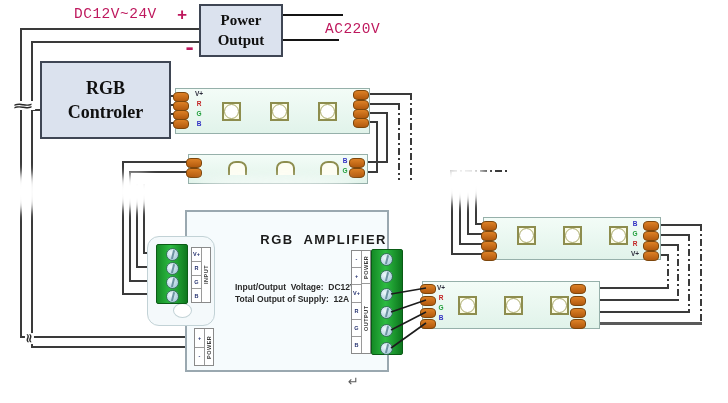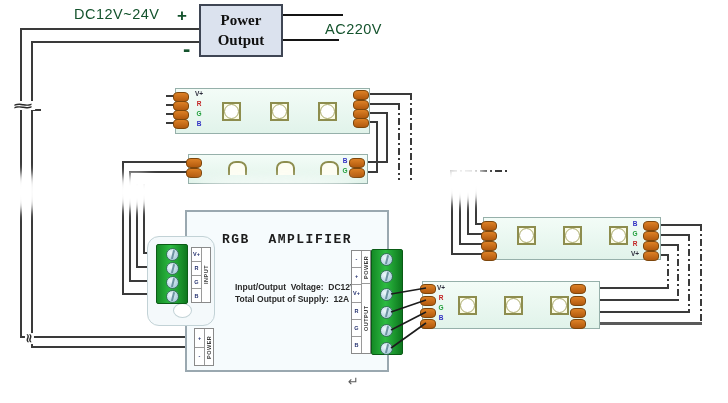--- a/index.html
+++ b/index.html
@@ -9,39 +9,39 @@
   .w{position:absolute;background:#3a3a3a;z-index:1;}
   .wk{background:#141414;}
   .ddh{position:absolute;height:2px;z-index:1;
     background:repeating-linear-gradient(90deg,#3a3a3a 0 7px,transparent 7px 10px,#3a3a3a 10px 12px,transparent 12px 15px);}
   .ddv{position:absolute;width:2px;z-index:1;
     background:repeating-linear-gradient(180deg,#3a3a3a 0 7px,transparent 7px 10px,#3a3a3a 10px 12px,transparent 12px 15px);}
   
   .box{position:absolute;background:#dbe2ee;border:2px solid #3f4654;z-index:2;
        display:flex;flex-direction:column;align-items:center;justify-content:center;
        font-family:"Liberation Serif",serif;font-weight:bold;color:#101010;text-align:center;}
-  .serif{font-family:Liberation Sans, sans-serif;color:#14532d;position:absolute;z-index:2;}
+  .serif{font-family:Liberation Mono, monospace;color:#be185d;position:absolute;z-index:2;}
   
   .strip{position:absolute;background:linear-gradient(180deg,#f3fcf7,#e1f3ea);
          border:1px solid #96b0aa;z-index:2;}
   .pad{position:absolute;width:14px;height:8px;z-index:3;
        background:linear-gradient(180deg,#dd8126,#b25a0e);
        border:1px solid #7d460b;border-radius:5px/4px;}
   .chip{position:absolute;width:15px;height:15px;background:#fbfbe8;border:2px solid #8d8d4e;z-index:3;}
   .chip::after{content:"";position:absolute;inset:0;background:#fff;border:1px solid #a8a868;border-radius:50%;}
   .chiph{position:absolute;width:15px;height:12px;background:#fdfdf2;border:2px solid #8d8d4e;border-bottom:none;
          border-radius:8px 8px 0 0/7px 7px 0 0;z-index:3;}
   .pins{position:absolute;z-index:3;font-weight:bold;font-size:6.5px;line-height:10px;text-align:center;width:10px;}
   .pins span{display:block;height:10px;}
   .pV{color:#2a2a3a;} .pR{color:#c22222;} .pG{color:#1f9e3a;} .pB{color:#2f2fc2;}
   
   .amp{position:absolute;left:185px;top:210px;width:200px;height:158px;background:#f6fbfd;
        border:2px solid #9aa8b0;z-index:2;color:#1c1c1c;}
-  .amp-title{position:absolute;left:0;right:0;top:20px;text-align:center;font-weight:bold;
-             font-size:13px;letter-spacing:1.5px;white-space:pre;font-family:Liberation Mono, monospace;}
+  .amp-title{position:absolute;left:0;right:0;top:20px;text-align:right;font-weight:bold;
+             font-size:13px;letter-spacing:1.5px;white-space:pre;}
   .amp-spec{position:absolute;left:48px;font-weight:bold;font-size:8.5px;color:#2a2a2a;white-space:pre;}
   .tab{position:absolute;left:147px;top:236px;width:66px;height:88px;background:#f4f9fb;
        border:1.5px solid #c2d2d6;border-radius:12px;z-index:3;}
   .hole{position:absolute;left:173px;top:303px;width:17px;height:13px;background:#fff;
         border:1.5px solid #c2d2d6;border-radius:50%;z-index:3;}
   .term{position:absolute;background:linear-gradient(90deg,#158a26,#2cbb41 45%,#0d771e);
         border:1px solid #0a5c16;border-radius:2px;z-index:4;}
   .screw{position:absolute;width:11px;height:11px;border-radius:50%;z-index:5;
          background:radial-gradient(circle at 35% 35%,#eef8fb,#94c0d2);border:1px solid #39705c;}
   .screw::after{content:"";position:absolute;left:4.5px;top:1px;bottom:1px;width:1.5px;
@@ -134,20 +134,24 @@
 
   <div class="box" style="left:199px;top:4px;width:80px;height:49px;font-size:15px;line-height:1.3;">
     <div>Power</div>
     <div>Output</div>
   </div>
   <div class="serif" style="left:177px;top:6px;font-size:17px;font-weight:bold;">+</div>
   <div class="serif" style="left:183px;top:36px;font-size:22px;font-weight:bold;">-</div>
   <div class="serif" style="left:74px;top:6px;font-size:14.5px;letter-spacing:.5px;">DC12V~24V</div>
   <div class="serif" style="left:325px;top:21px;font-size:14.5px;letter-spacing:.5px;">AC220V</div>
 
+  <div class="box" style="left:40px;top:61px;width:127px;height:74px;font-size:18px;line-height:1.35;">
+    <div>RGB</div>
+    <div>Controler</div>
+  </div>
 
   <div class="strip" style="left:175px;top:88px;width:193px;height:44px;"></div>
   <div class="pad" style="left:173px;top:92px;"></div>
   <div class="pad" style="left:173px;top:101px;"></div>
   <div class="pad" style="left:173px;top:110px;"></div>
   <div class="pad" style="left:173px;top:119px;"></div>
   <div class="pad" style="left:353px;top:90px;"></div>
   <div class="pad" style="left:353px;top:100px;"></div>
   <div class="pad" style="left:353px;top:109px;"></div>
   <div class="pad" style="left:353px;top:118px;"></div>

